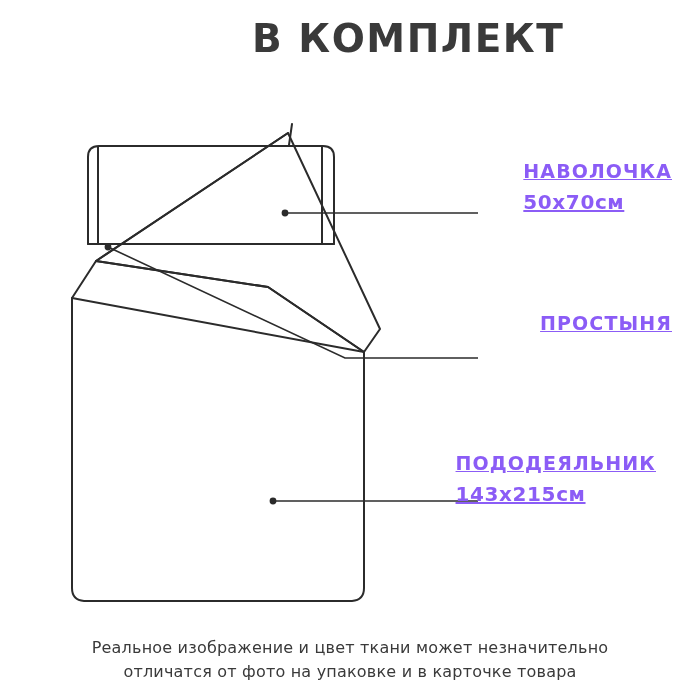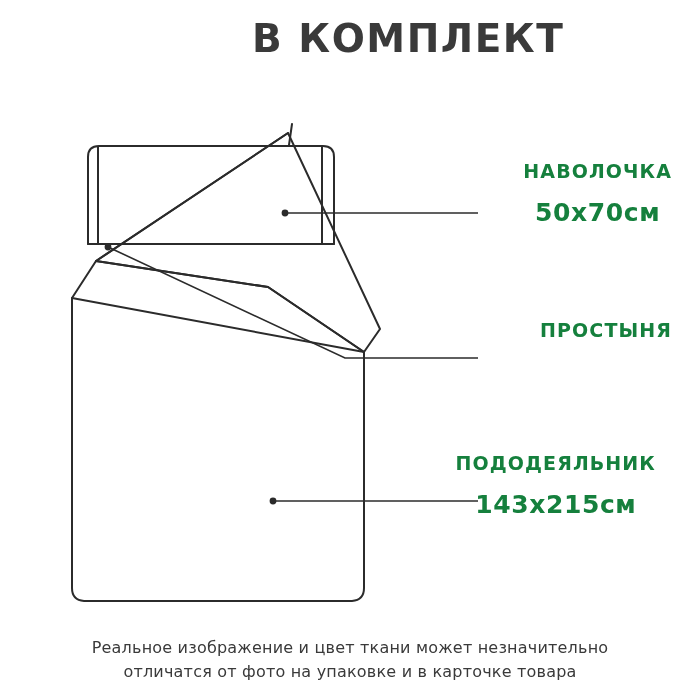--- a/index.html
+++ b/index.html
@@ -27,39 +27,40 @@
     line-height: 1.28;
     letter-spacing: 1.5px;
     text-transform: uppercase;
   }
   .title .line {
     display: block;
     white-space: nowrap;
   }
   .callout {
     position: absolute;
-    text-align: center;
-    color: #15803d;
+    text-align: left;
+    color: #8b5cf6;
+    text-decoration: underline;
   }
   .callout .name {
     font-weight: bold;
     font-size: 19px;
     letter-spacing: 1.1px;
     text-transform: uppercase;
     white-space: nowrap;
   }
   .callout .size {
     font-weight: bold;
-    font-size: 25px;
+    font-size: 20px;
     letter-spacing: 0.6px;
-    margin-top: 16px;
+    margin-top: 8px;
     white-space: nowrap;
   }
   #callout-pillow  { right: 28px; top: 160px; }
-  #callout-sheet   { right: 28px; top: 319px; }
+  #callout-sheet   { right: 28px; top: 312px; }
   #callout-duvet   { right: 44px; top: 452px; }
 
   .footnote {
     position: absolute;
     left: 0;
     right: 0;
     bottom: 16px;
     text-align: center;
     color: #3a3a3a;
     font-size: 16px;

